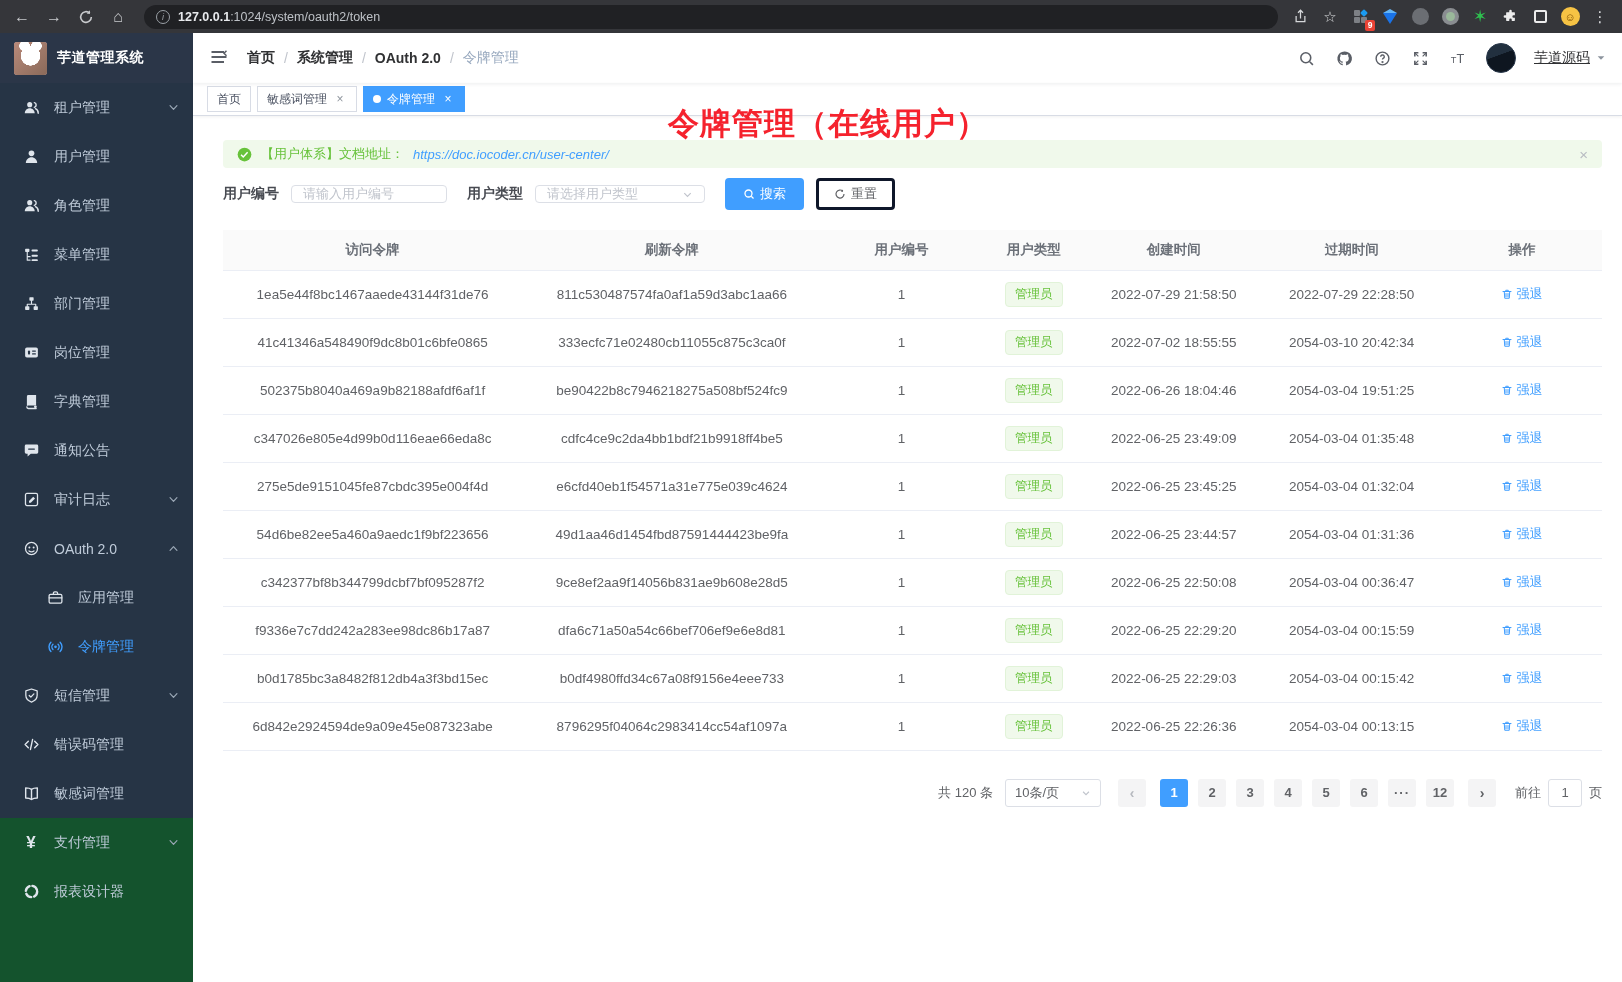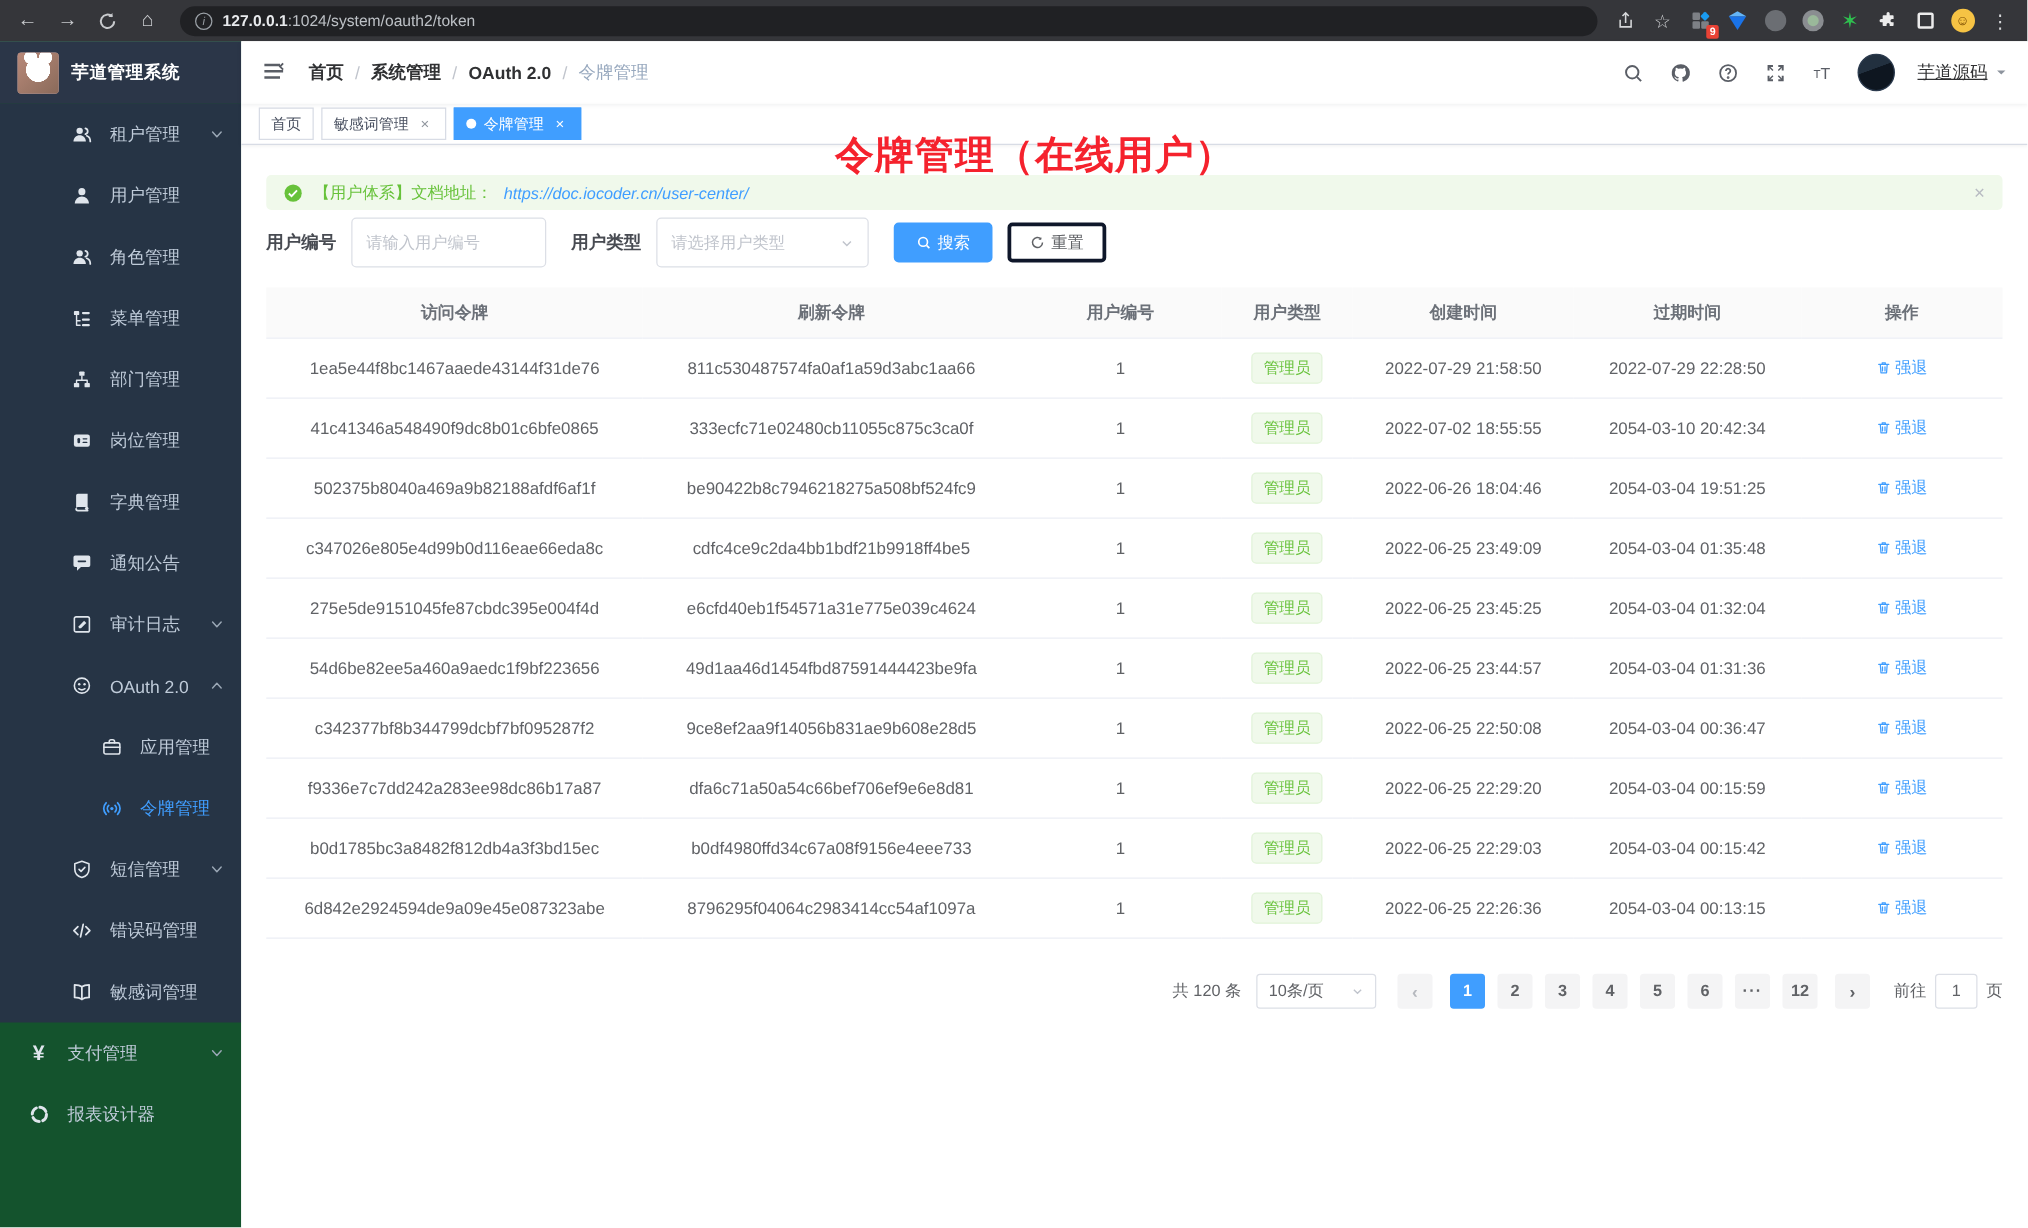--- a/index.html
+++ b/index.html
@@ -40,21 +40,21 @@
   .sidebar { width:193px; flex:0 0 193px; background:#14532d; display:flex; flex-direction:column; overflow:hidden; }
   .logo-bar { height:50px; background:#2b3648; display:flex; align-items:center; padding:0 14px; gap:10px; flex:0 0 auto; }
   .logo-img { width:33px; height:33px; border-radius:3px; background:#caa; position:relative; overflow:hidden; flex:0 0 auto; }
   .logo-img:before { content:""; position:absolute; inset:0; background:
       radial-gradient(circle at 50% 42%, #fff 0 38%, transparent 39%),
       radial-gradient(circle at 32% 12%, #fff 0 14%, transparent 15%),
       radial-gradient(circle at 68% 12%, #fff 0 14%, transparent 15%),
       linear-gradient(135deg,#b98a7a,#8a6a5a); }
   .logo-title { color:#fff; font-size:14px; font-weight:700; letter-spacing:.5px; }
   .menu { flex:1; overflow:hidden; }
-  .menu-block-dark { background:#263445;padding-left:34px; }
+  .menu-block-dark { background:#263445; }
   .menu-item { height:49px; display:flex; align-items:center; padding:0 14px 0 22px; gap:14px; color:#bfcbd9;
     font-size:14px; cursor:pointer; position:relative; }
   .menu-item.child { padding-left:46px; }
   .menu-item .mico { width:18px; height:18px; color:#dfe5ec; flex:0 0 auto; display:flex; align-items:center; justify-content:center; }
   .menu-item .mico svg { width:17px; height:17px; }
   .menu-item.active { color:#409eff; }
   .menu-item.active .mico { color:#409eff; }
   .menu-item .arrow { margin-left:auto; color:#9aa7b5; display:flex; }
   .menu-item .arrow svg { width:11px; height:11px; }
   .yen-glyph { font-size:17px; font-weight:700; color:#dfe5ec; }
@@ -81,30 +81,30 @@
     background:#fff; color:#495060; font-size:12px; cursor:pointer; }
   .tag .tclose { font-size:12px; color:#90969e; width:14px; height:14px; display:inline-flex; align-items:center; justify-content:center; border-radius:50%; }
   .tag.active { background:#409eff; border-color:#409eff; color:#fff; }
   .tag.active .tclose { color:#fff; }
   .tag .dot { width:8px; height:8px; background:#fff; border-radius:50%; }
 
   .annotation { position:absolute; left:668px; top:70px; font-size:31px; font-weight:700; color:#f5222d; z-index:9;
     letter-spacing:1px; pointer-events:none; white-space:nowrap; }
 
   
-  .content { flex:1; padding:24px 20px 0 20px; overflow:hidden; }
+  .content { flex:1; padding:24px 20px 0 20px; overflow:hidden;margin-left:10px; }
   .alert { height:28px; background:#f0f9eb; border-radius:4px; display:flex; align-items:center; padding:0 14px; gap:9px;
     font-size:13px; color:#67c23a; }
   .alert .chk { width:15px; height:15px; flex:0 0 auto; }
   .alert a { color:#409eff; text-decoration:none;font-style:italic; }
   .alert .aclose { margin-left:auto; color:#b8bcc2; font-size:15px; cursor:pointer; }
 
   .filter { display:flex; align-items:center; margin-top:10px; height:32px; gap:10px; }
   .flabel { font-size:14px; font-weight:700; color:#484b52; margin-right:2px; }
-  .finput { width:156px; height:40px; border:1px solid #dcdfe6; border-radius:4px; display:flex; align-items:center;
+  .finput { width:156px; height:18px; border:1px solid #dcdfe6; border-radius:4px; display:flex; align-items:center;
     padding:0 11px; color:#c0c4cc; font-size:13px; background:#fff; }
   .fselect { width:170px; justify-content:space-between; margin-right:10px; }
   .fselect svg { width:11px; height:11px; color:#c0c4cc; }
   .btn { height:32px; border-radius:4px; display:inline-flex; align-items:center; justify-content:center; gap:5px;
     font-size:13px; padding:0 15px; cursor:pointer; border:3px solid #0f172a; background:#fff; color:#606266; }
   .btn svg { width:12px; height:12px; }
   .btn.primary { background:#409eff; border-color:#409eff; color:#fff; }
   .btn + .btn { margin-left:2px; }
 
   

